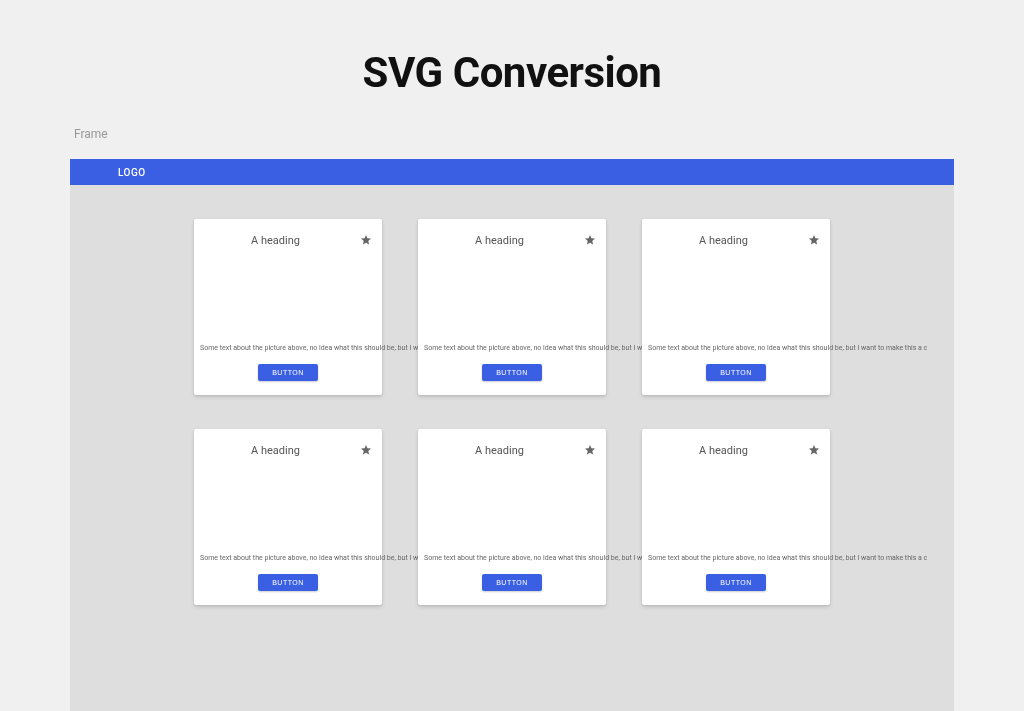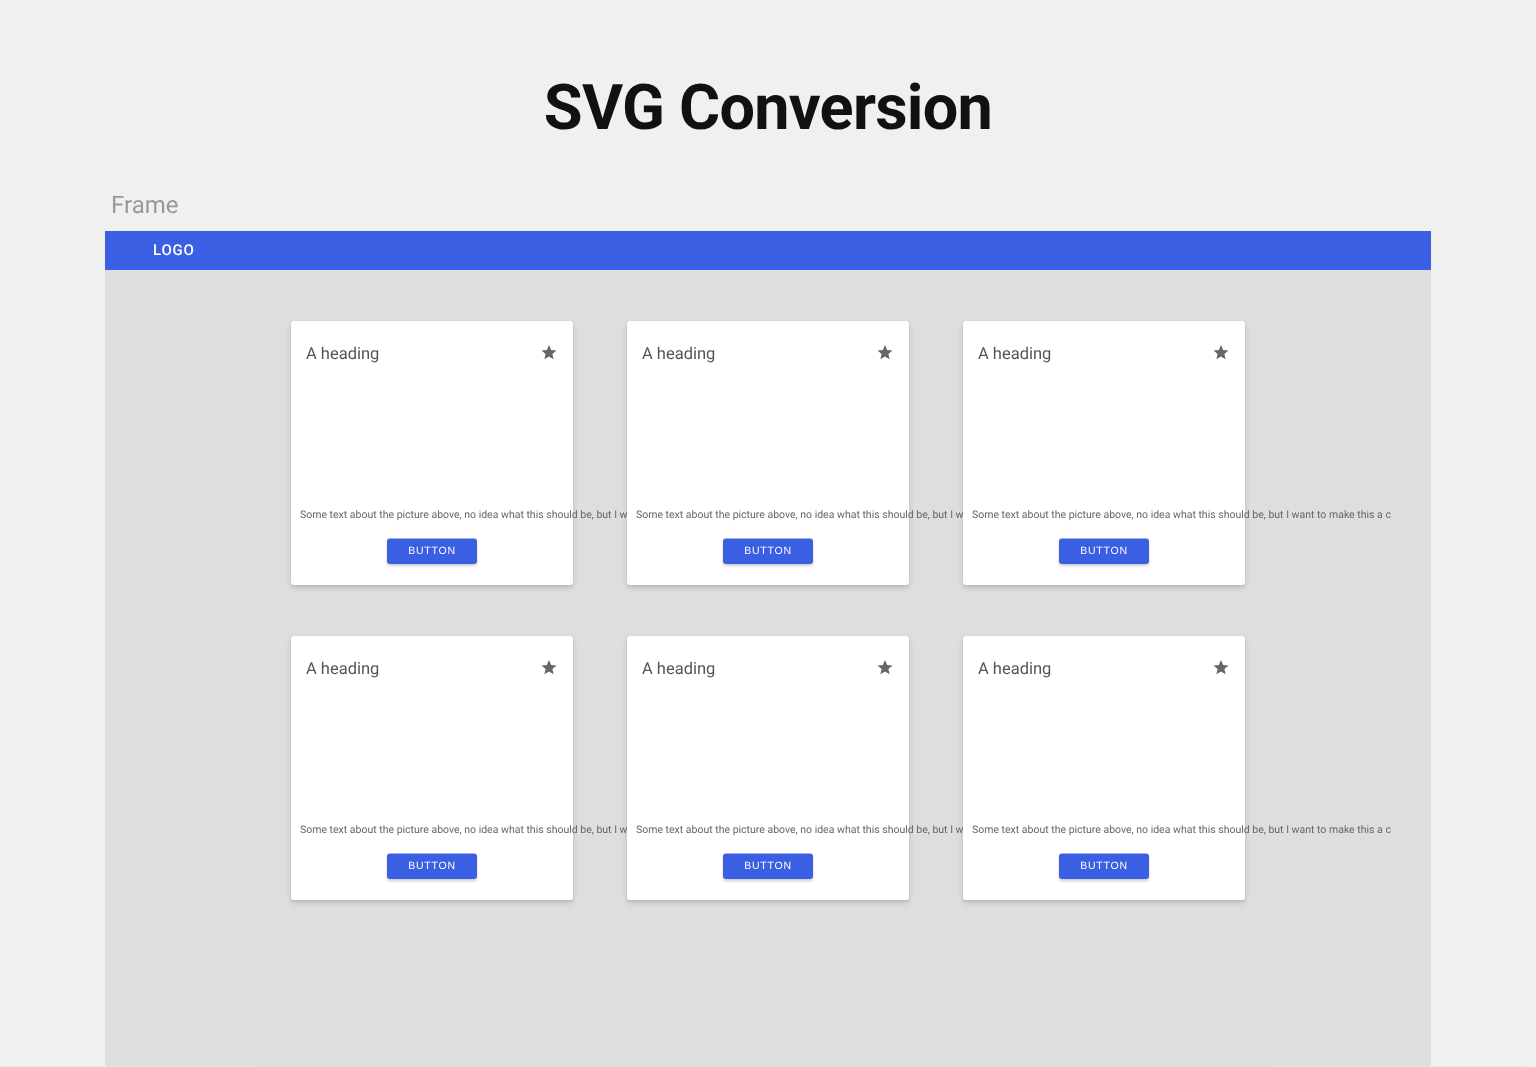--- a/index.html
+++ b/index.html
@@ -22,35 +22,35 @@
       padding-top: 48px;
       text-decoration-color: #3B5FE2;
       text-decoration-thickness: 2px;
       text-underline-offset: 6px;
       letter-spacing: -0.5px;
     }
     .frame-wrapper {
       margin: 30px 70px 0 70px;
     }
     .frame-label {
-      font-size: 16px;
+      font-size: 12px;
       color: #999;
-      margin-bottom: 8px;
+      margin-bottom: 18px;
       margin-left: 4px;
     }
     .frame {
       background: #dedede;
       min-height: 560px;
     }
     .topbar {
       background: #3B5FE2;
       height: 26px;
       display: flex;
       align-items: center;
-      padding-left: 32px;
+      padding-left: 48px;
     }
     .topbar-logo {
       color: #fff;
       font-size: 10px;
       font-weight: 500;
       letter-spacing: 0.5px;
     }
     .cards-container {
       padding: 34px 120px 30px 120px;
       display: grid;
@@ -66,20 +66,21 @@
       height: 176px;
       display: flex;
       flex-direction: column;
       position: relative;
     }
     .card-header {
       display: flex;
       justify-content: space-between;
       align-items: center;
       padding: 12px 10px 8px 10px;
+      margin-left: 47px;
     }
     .card-heading {
       font-size: 11px;
       color: #555;
       font-weight: 400;
     }
     .star-icon {
       width: 12px;
       height: 12px;
       fill: #666;

